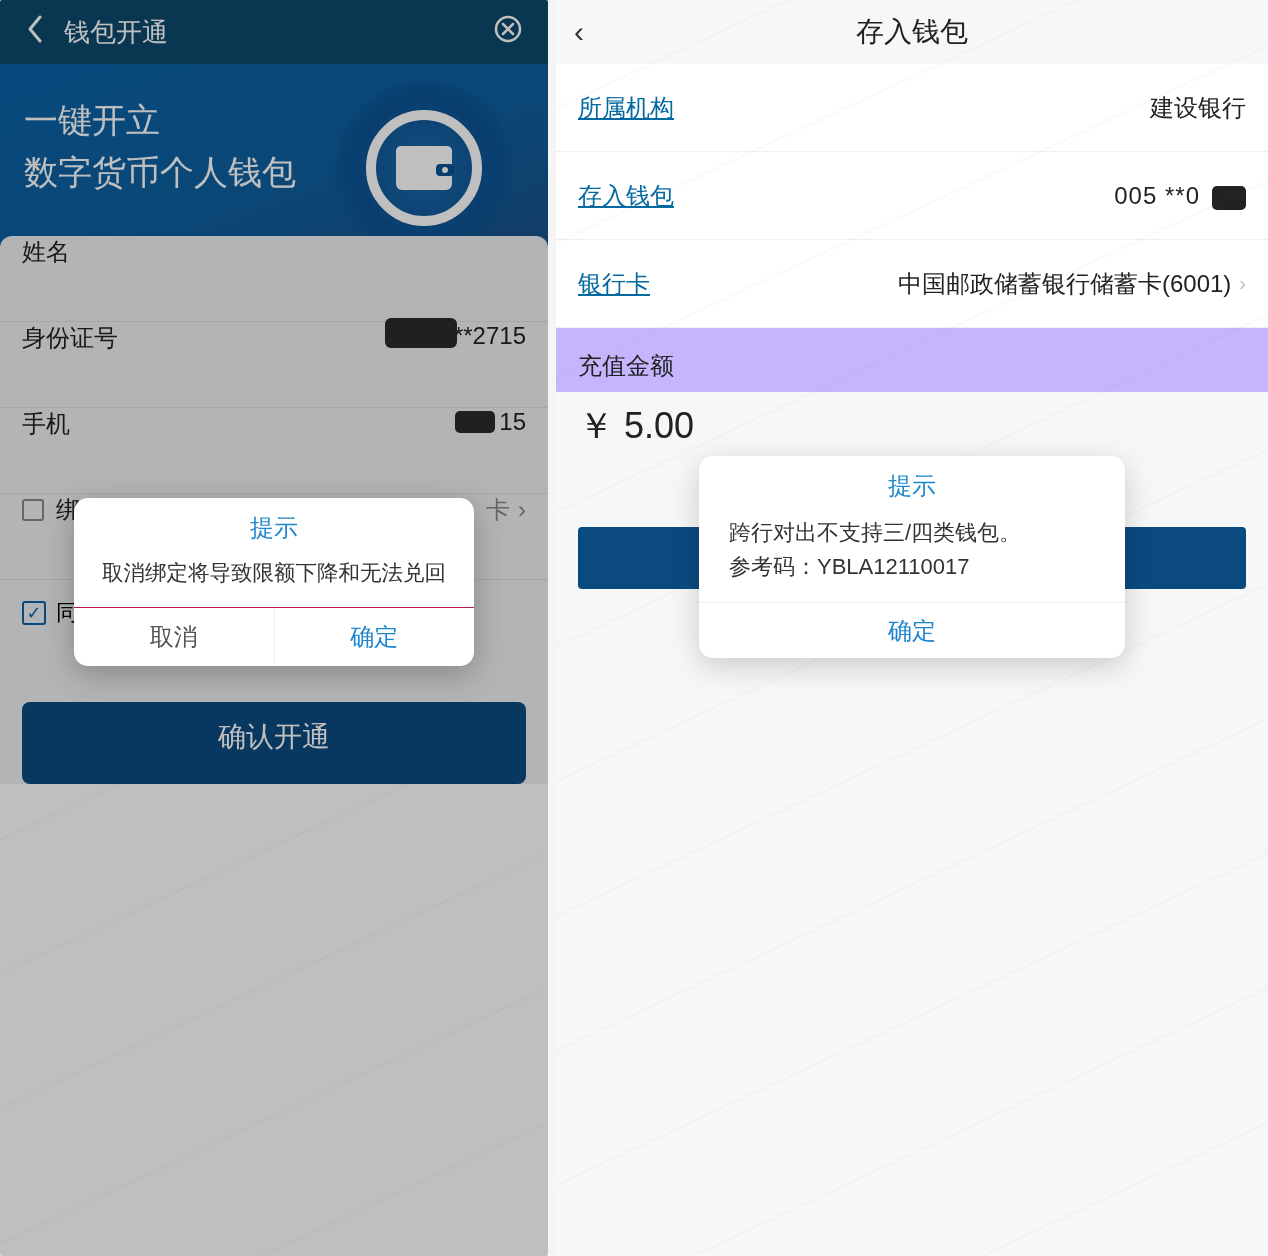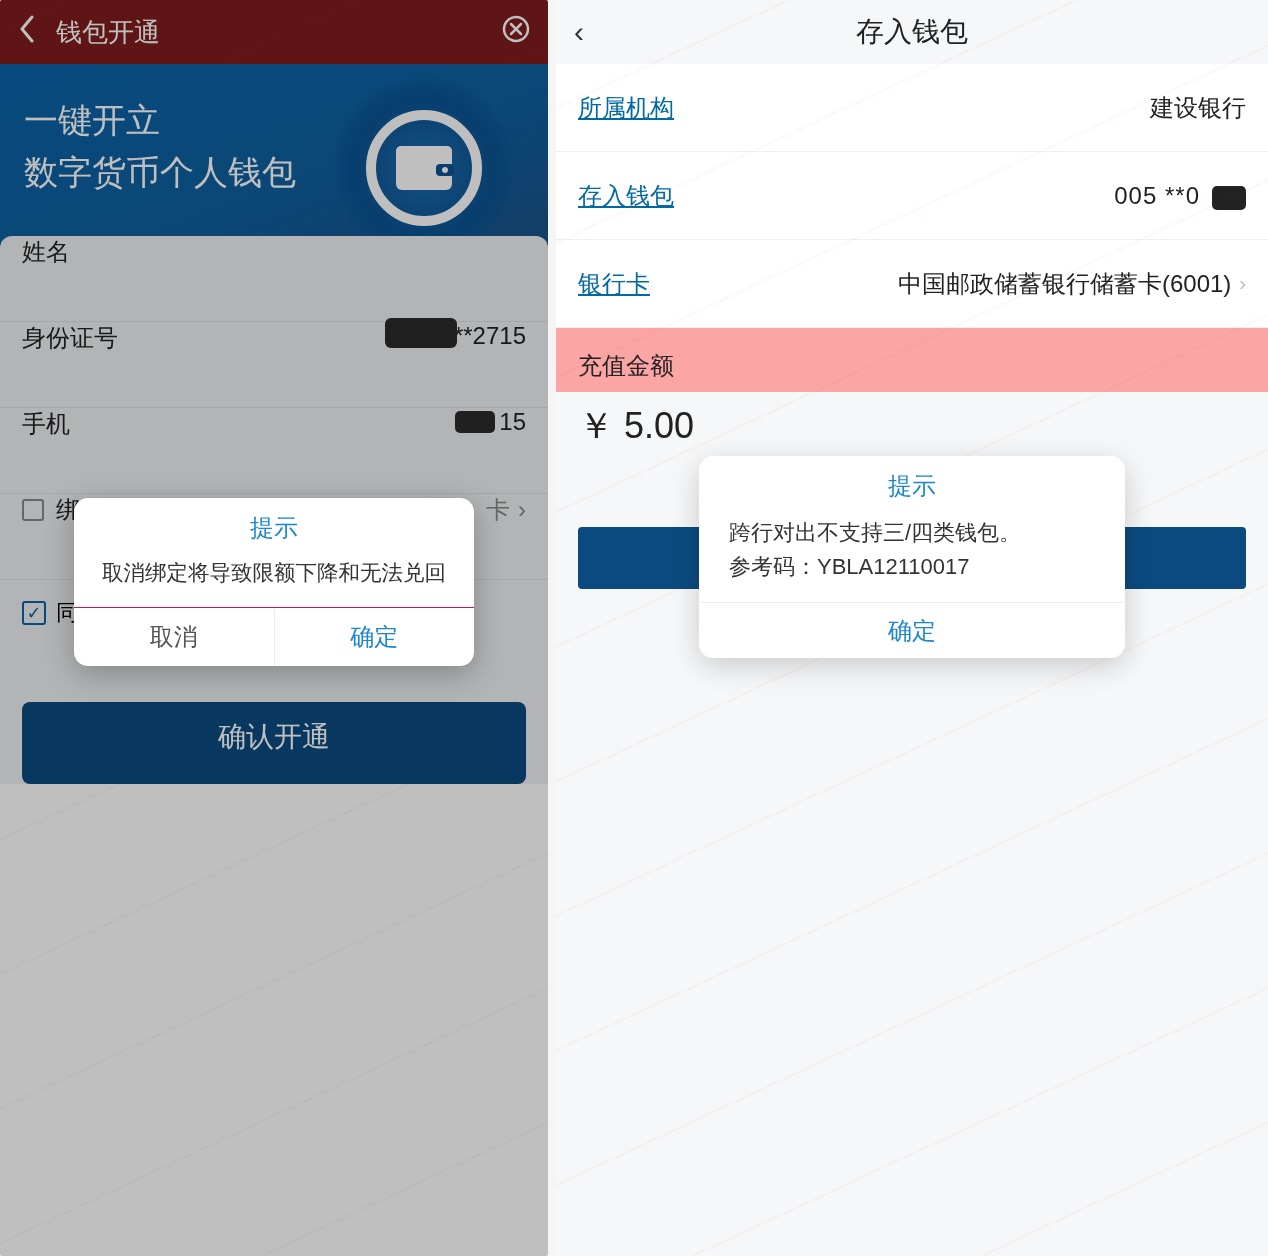--- a/index.html
+++ b/index.html
@@ -16,24 +16,24 @@
     position: relative;
     width: 548px;
     height: 1256px;
     background: #fff;
     overflow: hidden;
     border-radius: 2px;
   }
   
   .left .header-bar {
     height: 64px;
-    background: #7f1d1d;
+    background: #0c4a6e;
     display: flex;
     align-items: center;
-    padding: 0 18px;
+    padding: 0 26px;
     color: #fff;
     font-size: 26px;
     gap: 20px;
   }
   .left .header-bar .title { flex: 1; }
   .left .hero {
     background: linear-gradient(160deg,#0a63a8 0%,#0f5f9e 60%,#1a5289 100%);
     color: #fff;
     padding: 34px 24px 54px 24px;
     position: relative;
@@ -166,21 +166,21 @@
     letter-spacing: 1px;
     display: inline-flex; align-items: flex-end;
   }
   .right .row2 .blot {
     width: 34px; height: 24px; background: #222; border-radius: 5px;
     display: inline-block; margin-left: 4px;
   }
   .right .section-label {
     font-size: 24px; color: #222;
     padding: 22px 22px 10px 22px;
-    background: #fca5a5;
+    background: #c4b5fd;
   }
   .right .amount {
     font-size: 36px; color: #222;
     padding: 10px 22px 26px 22px;
     background: #f6f7f8;
   }
   .right .submit-bar {
     margin: 50px 22px 0 22px;
     height: 62px;
     background: #0b4a7f;

